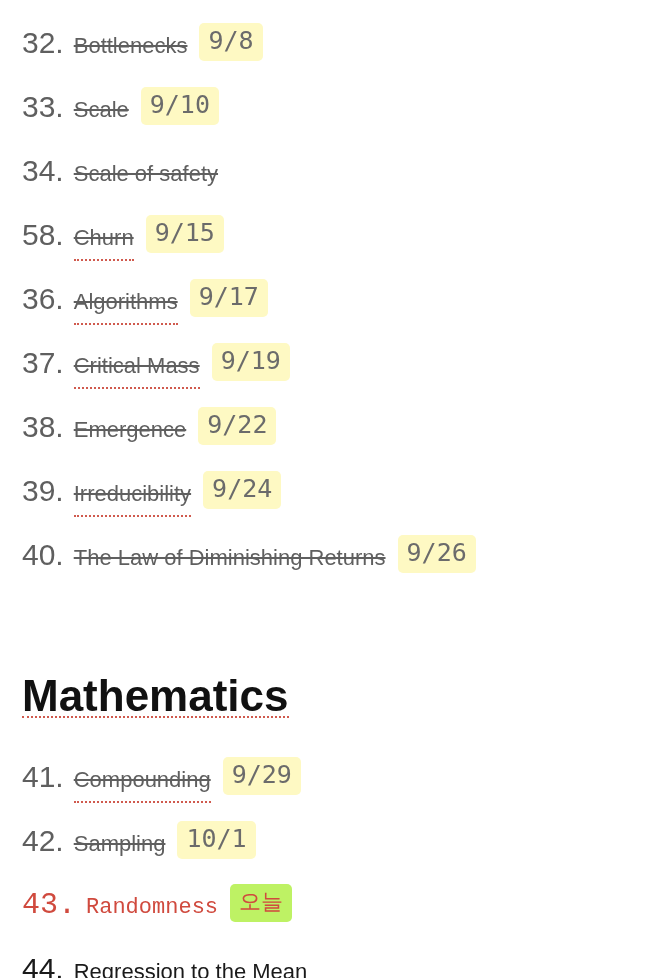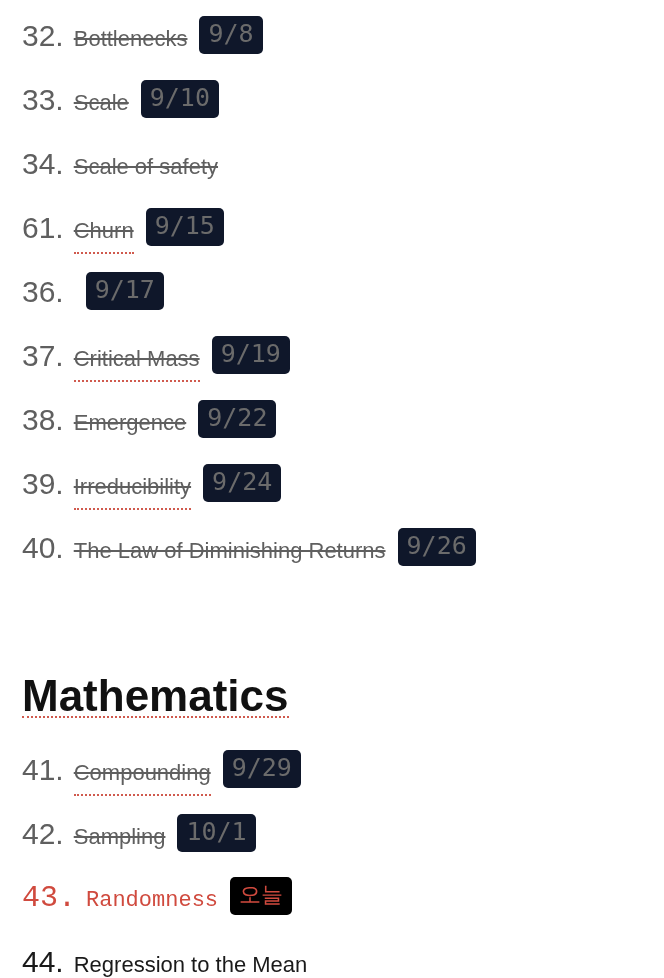--- a/index.html
+++ b/index.html
@@ -23,21 +23,21 @@
     box-sizing: border-box;
   }
   .list {
     list-style: none;
     margin: 0;
     padding: 0;
   }
   .item {
     display: flex;
     align-items: baseline;
-    padding: 4px 0 0 22px;
+    padding: 11px 0 0 22px;
     margin: 0;
     height: 64px;
     box-sizing: border-box;
     text-align: center;
   }
   .num {
     font-size: 30px;
     line-height: 64px;
     color: #3b3b3b;
     margin-right: 10px;
@@ -64,32 +64,32 @@
     font-family: Liberation Mono, monospace;
   }
   .item.pending .num,
   .item.pending .title {
     color: #1a1a1a;
   }
   .tag {
     display: inline-block;
     margin-left: 12px;
     padding: 3px 9px 5px 9px;
-    background: #0f172a;
+    background: #fef9c3;
     border-radius: 5px;
     font-size: 25px;
     line-height: 30px;
     color: #6b6b6b;
     font-family: "DejaVu Sans Mono", monospace;
     position: relative;
     top: -4px;
   }
   .tag.today-tag {
     color: #d04a3e;
-    background: #000000;
+    background: #bef264;
     font-family: "Liberation Sans", sans-serif;
     font-size: 22px;
   }
   .spellwrap {
     position: relative;
     display: inline-block;
   }
   .spellwrap::after {
     content: "";
     position: absolute;
@@ -141,27 +141,28 @@
       <span class="title">Scale</span>
       <span class="tag">9/10</span>
     </li>
 
     <li class="item done">
       <span class="num">34.</span>
       <span class="title">Scale of safety</span>
     </li>
 
     <li class="item done">
-      <span class="num">61.</span>
+      <span class="num">58.</span>
       <span class="spellwrap"><span class="title">Churn</span></span>
       <span class="tag">9/15</span>
     </li>
 
     <li class="item done">
       <span class="num">36.</span>
+      <span class="spellwrap"><span class="title">Algorithms</span></span>
       <span class="tag">9/17</span>
     </li>
 
     <li class="item done">
       <span class="num">37.</span>
       <span class="spellwrap"><span class="title">Critical Mass</span></span>
       <span class="tag">9/19</span>
     </li>
 
     <li class="item done">

